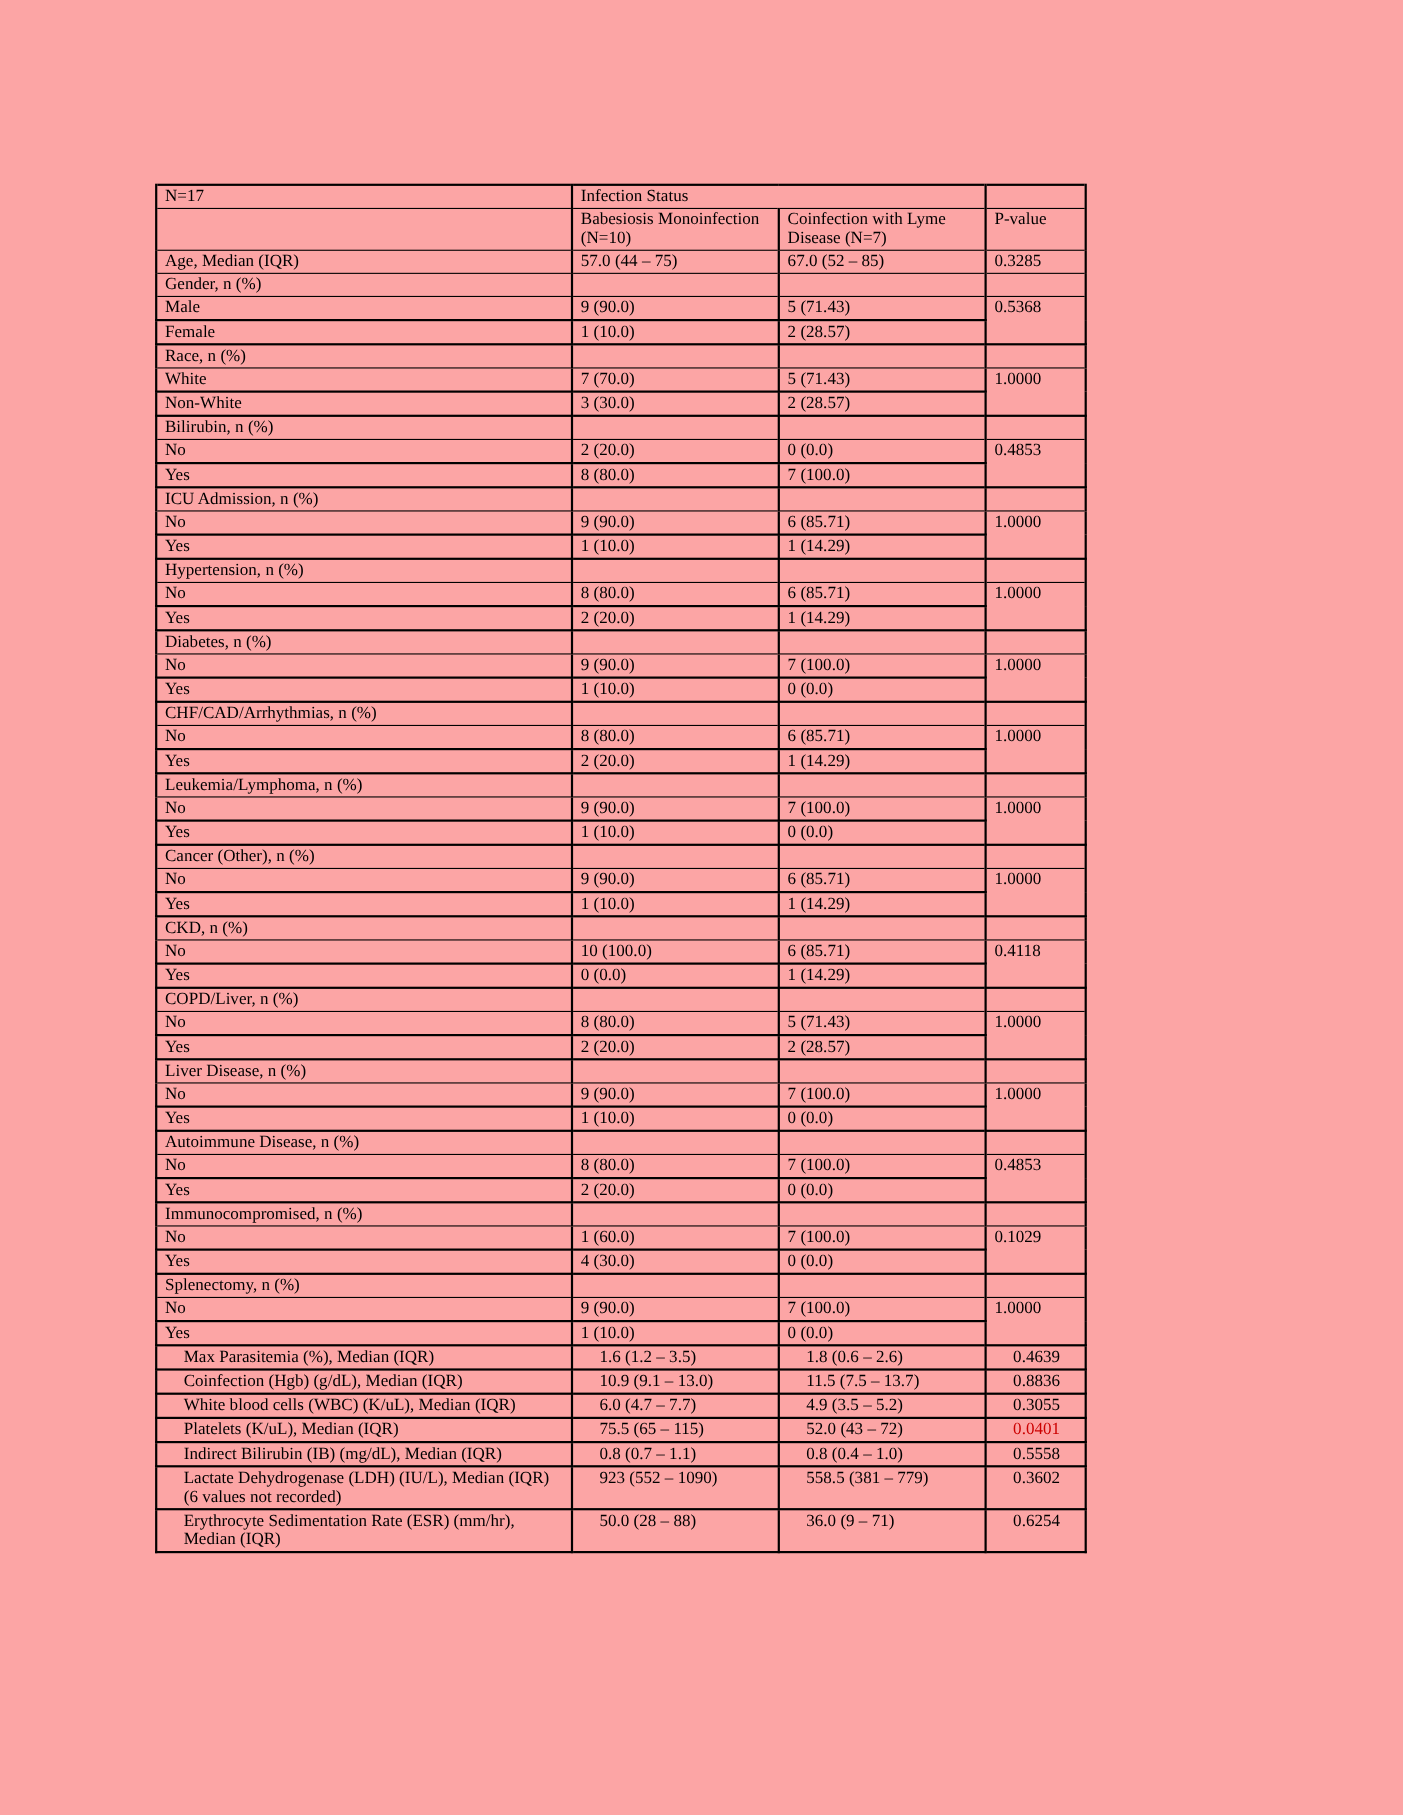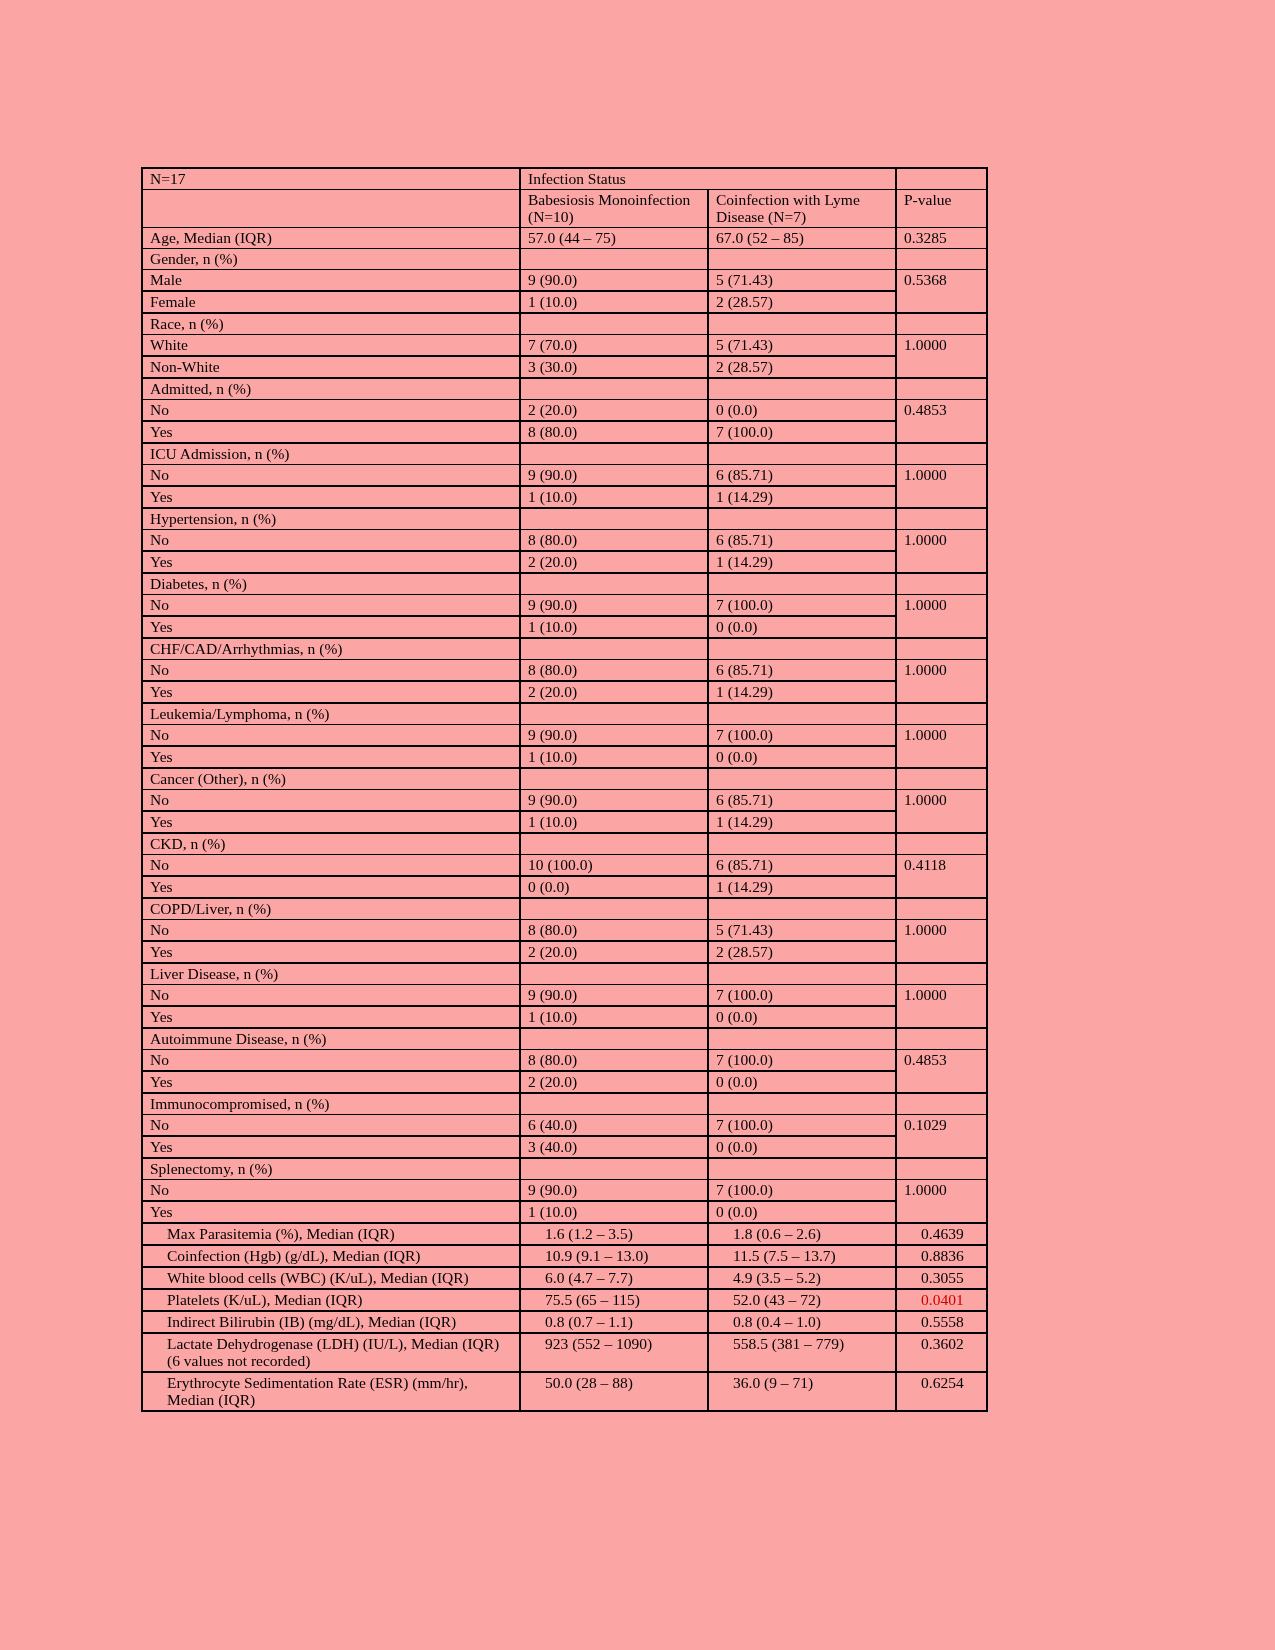--- a/index.html
+++ b/index.html
@@ -107,21 +107,21 @@
           <td>7 (70.0)</td>
           <td>5 (71.43)</td>
           <td class="pv" rowspan="2">1.0000</td>
         </tr>
         <tr class="row-pair2">
           <td class="indent">Non-White</td>
           <td>3 (30.0)</td>
           <td>2 (28.57)</td>
         </tr>
         <tr class="row-category">
-          <td>Admitted, n (%)</td>
+          <td>Bilirubin, n (%)</td>
           <td></td>
           <td></td>
           <td class="pv"></td>
         </tr>
         <tr class="row-pair1">
           <td class="indent">No</td>
           <td>2 (20.0)</td>
           <td>0 (0.0)</td>
           <td class="pv" rowspan="2">0.4853</td>
         </tr>
@@ -301,27 +301,27 @@
           <td>0 (0.0)</td>
         </tr>
         <tr class="row-category">
           <td>Immunocompromised, n (%)</td>
           <td></td>
           <td></td>
           <td class="pv"></td>
         </tr>
         <tr class="row-pair1">
           <td class="indent">No</td>
-          <td>6 (40.0)</td>
+          <td>1 (60.0)</td>
           <td>7 (100.0)</td>
           <td class="pv" rowspan="2">0.1029</td>
         </tr>
         <tr class="row-pair2">
           <td class="indent">Yes</td>
-          <td>3 (40.0)</td>
+          <td>4 (30.0)</td>
           <td>0 (0.0)</td>
         </tr>
         <tr class="row-category">
           <td>Splenectomy, n (%)</td>
           <td></td>
           <td></td>
           <td class="pv"></td>
         </tr>
         <tr class="row-pair1">
           <td class="indent">No</td>

